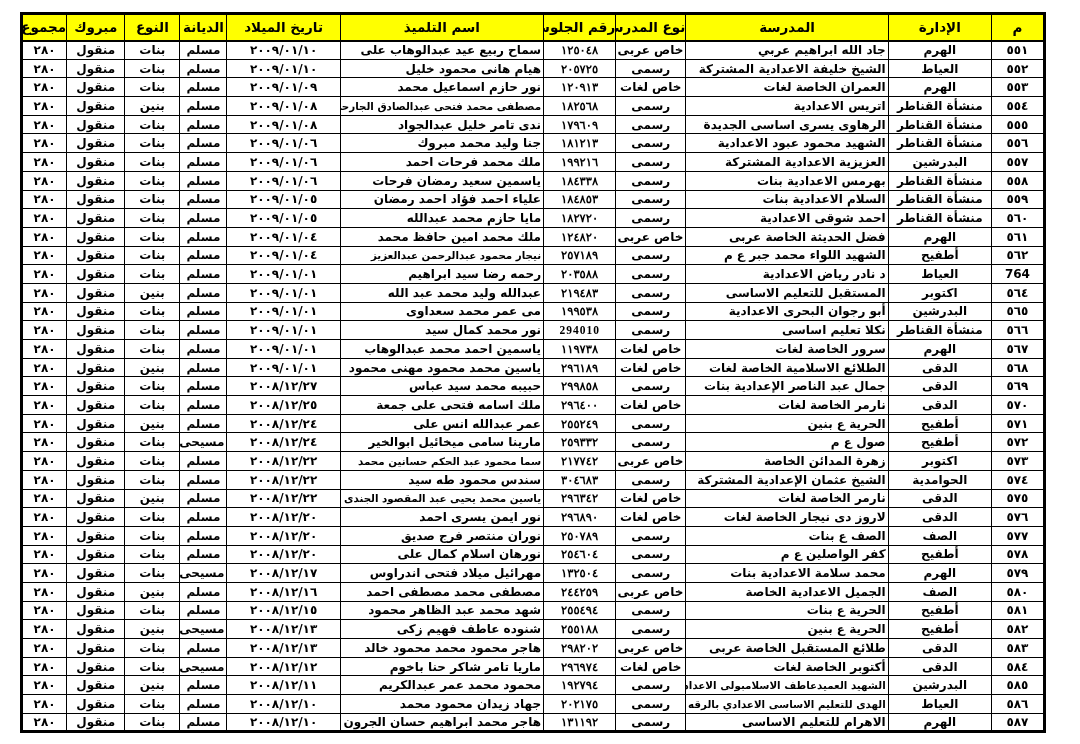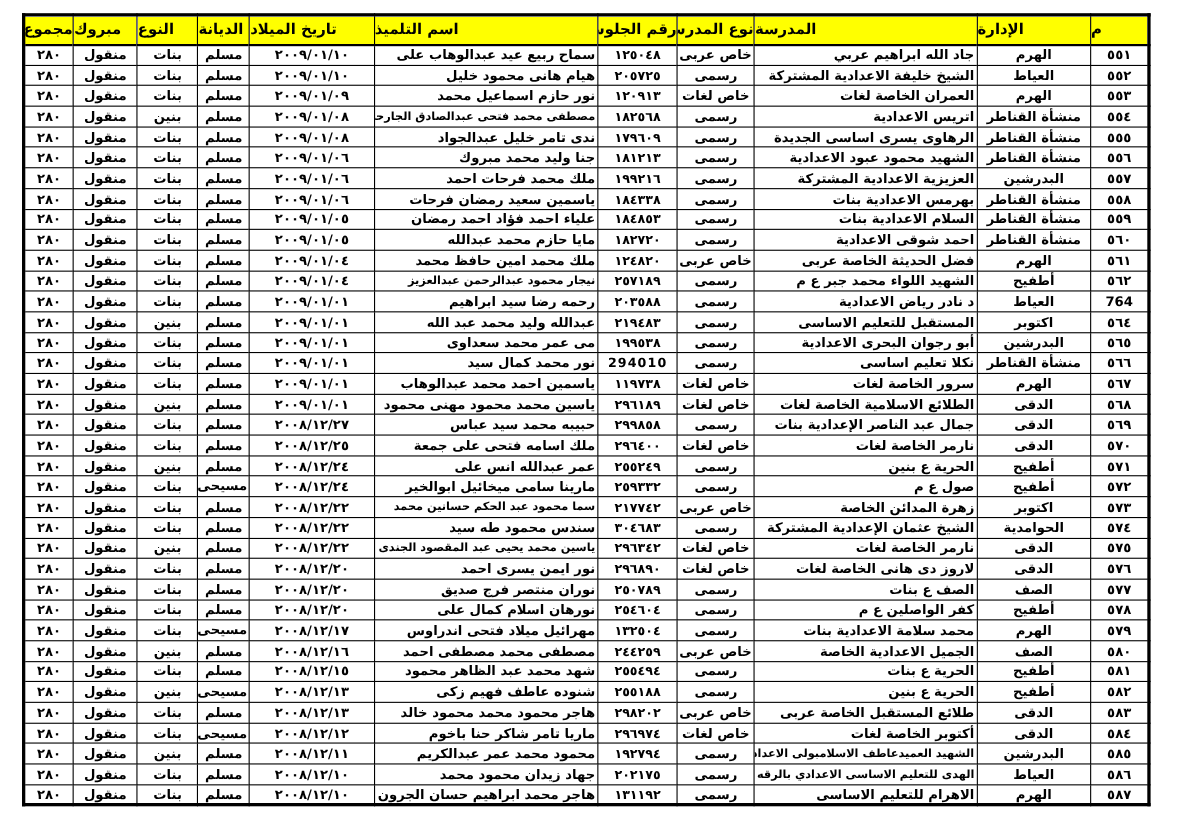--- a/index.html
+++ b/index.html
@@ -21,21 +21,21 @@
     table-layout: fixed;
   }
   table, th, td { border: 1px solid #000; }
   table { border-width: 3px; }
   th {
     background: #FFFF00;
     color: #000;
     font-weight: bold;
     font-size: 13.5px;
     height: 27px;
-    text-align: left;
+    text-align: center;
     white-space: nowrap;
     overflow: hidden;
     border-top-width: 2px;
     border-bottom-width: 2px;
   }
   td {
     color: #000;
     font-weight: bold;
     font-size: 12px;
     height: 18.7px;
@@ -54,21 +54,21 @@
   col.c-stype  { width: 70px; }
   col.c-seat   { width: 72px; }
   col.c-name   { width: 203px; }
   col.c-dob    { width: 113px; }
   col.c-rel    { width: 47px; }
   col.c-gender { width: 55px; }
   col.c-status { width: 58px; }
   col.c-total  { width: 45px; }
   td.cell-school, td.cell-name { text-align: right; }
   td.cell-dob { direction: ltr; }
-  td.cell-seat { font-size: 11.5px; letter-spacing: 1px; }
+  td.cell-seat { font-size: 11.5px; letter-spacing: 1px; font-family: Liberation Serif, serif; }
   td.tight { font-size: 10.3px; }
 </style>
 </head>
 <body>
 
 <div class="sheet">
   <table>
     <colgroup>
       <col class="c-no">
         <col class="c-admin">
@@ -419,21 +419,21 @@
           <td class="cell-name tight">ياسين محمد يحيى عبد المقصود الجندى</td>
           <td class="cell-dob">٢٠٠٨/١٢/٢٢</td>
           <td class="cell-rel">مسلم</td>
           <td class="cell-gender">بنين</td>
           <td class="cell-status">منقول</td>
           <td class="cell-total">٢٨٠</td>
         </tr>
         <tr>
           <td class="cell-no">٥٧٦</td>
           <td class="cell-admin">الدقى</td>
-          <td class="cell-school">لاروز دى هانى الخاصة لغات</td>
+          <td class="cell-school">لاروز دى نيجار الخاصة لغات</td>
           <td class="cell-stype">خاص لغات</td>
           <td class="cell-seat">٢٩٦٨٩٠</td>
           <td class="cell-name">نور ايمن يسرى احمد</td>
           <td class="cell-dob">٢٠٠٨/١٢/٢٠</td>
           <td class="cell-rel">مسلم</td>
           <td class="cell-gender">بنات</td>
           <td class="cell-status">منقول</td>
           <td class="cell-total">٢٨٠</td>
         </tr>
         <tr>

